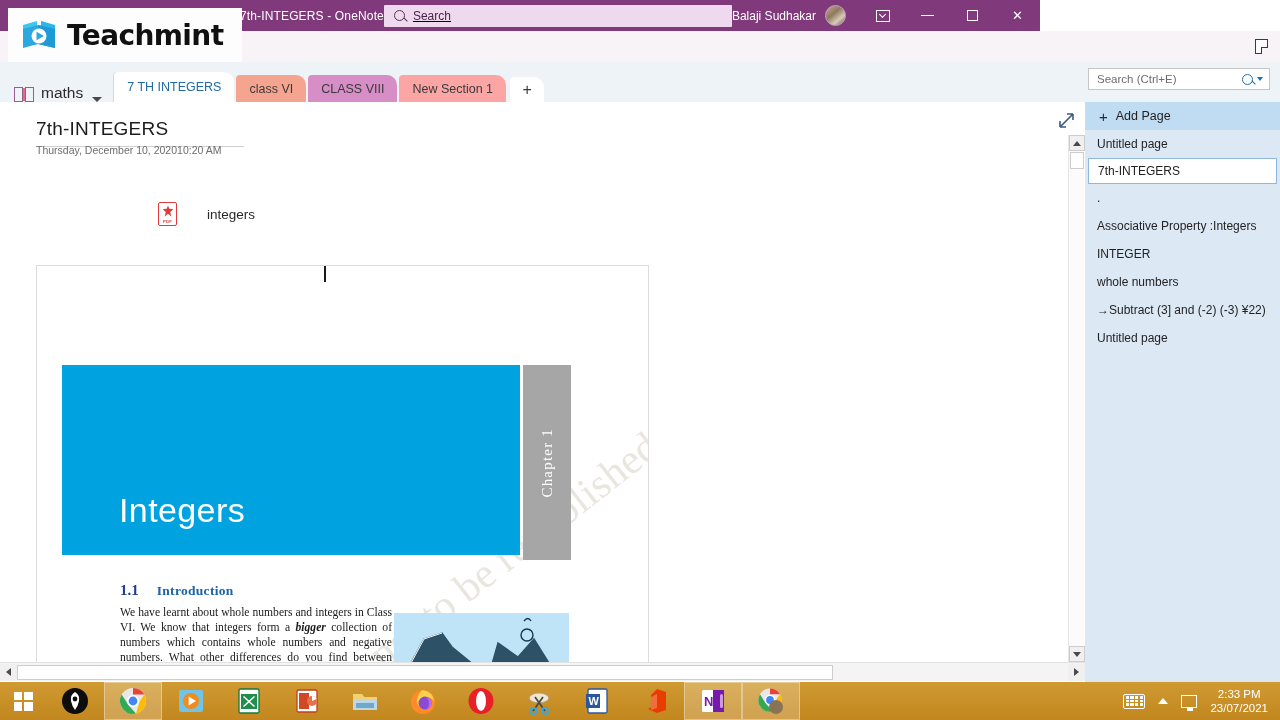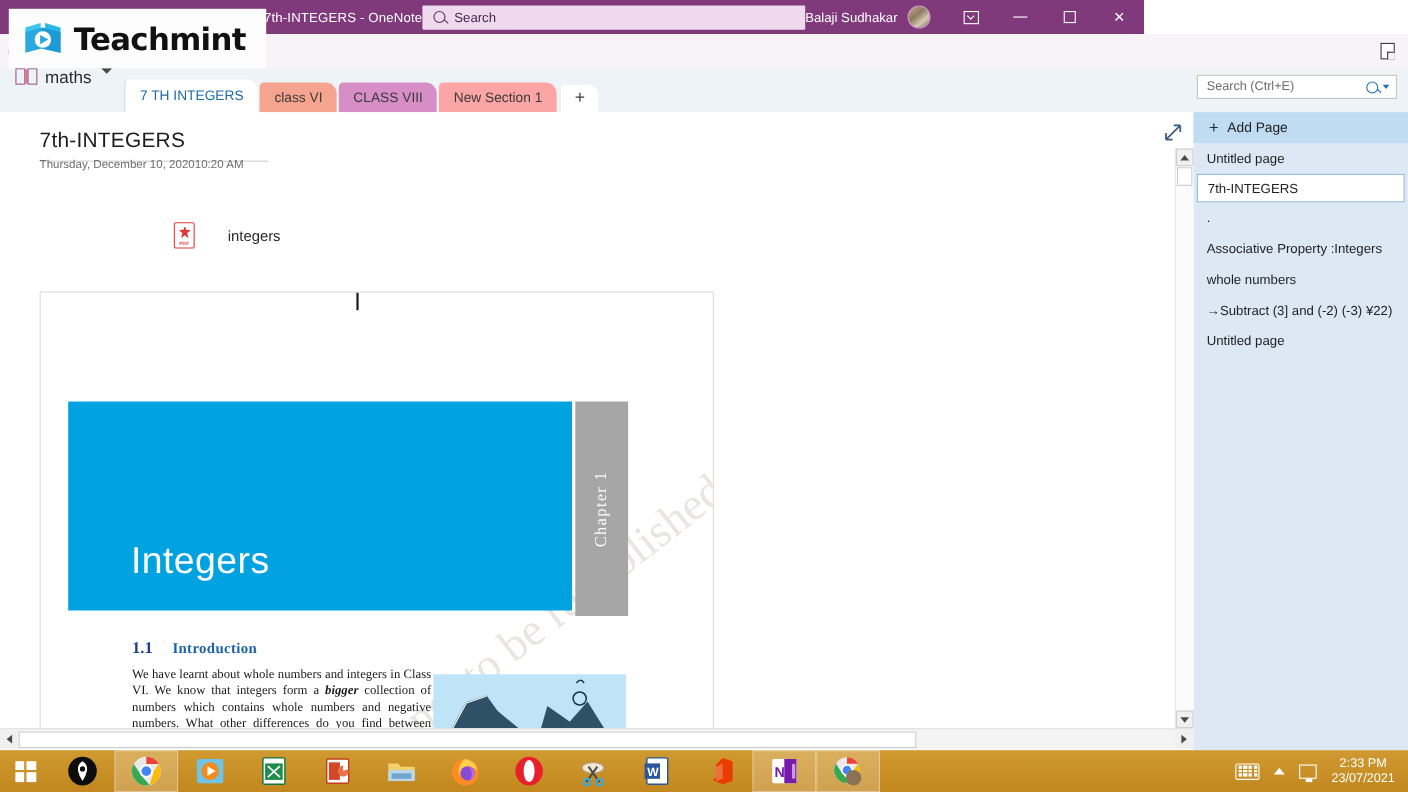--- a/index.html
+++ b/index.html
@@ -22,21 +22,21 @@
   }
   .qa-ico {
     width: 15px; height: 15px; opacity: .95;
     display: flex; align-items: center; justify-content: center;
     color: #f4d9f2; font-size: 12px; line-height: 1;
   }
   .tb-title {
     flex: 0 0 auto; color: #ffffff; font-size: 12px;
     white-space: nowrap; letter-spacing: .15px; padding-left: 38px;
   }
-  .tb-searchwrap { flex: 1; display: flex; justify-content: center; }
+  .tb-searchwrap { flex: 1; display: flex; justify-content: center; text-decoration: underline; }
   .tb-search {
     width: 348px; height: 22px; background: #efd9ee;
     display: flex; align-items: center; gap: 8px; padding: 0 10px;
     border-radius: 1px;
   }
   .tb-search .mag {
     width: 11px; height: 11px; border: 1.4px solid #5c3059;
     border-radius: 50%; position: relative; flex: 0 0 auto;
   }
   .tb-search .mag::after {
@@ -96,21 +96,21 @@
     width: 6px; height: 6px; background: #f7f3f6;
     border-left: 1.4px solid #3c3a3c; border-top: 1.4px solid #3c3a3c;
   }
 
   
   .sectionbar {
     position: absolute; left: 0; top: 62px; width: 1280px; height: 40px;
     background: #eef3f8; display: flex; align-items: flex-end;
   }
   .nb-picker {
-    display: flex; align-items: flex-start; gap: 7px;
+    display: flex; align-items: flex-end; gap: 7px;
     height: 40px; padding: 0 12px 0 14px;
   }
   .nb-book {
     width: 20px; height: 15px; position: relative; flex: 0 0 auto;
   }
   .nb-book .lf, .nb-book .rf {
     position: absolute; top: 0; width: 9px; height: 15px;
     border: 1.4px solid #9a5b8e;
   }
   .nb-book .lf { left: 0; } .nb-book .rf { right: 0; }
@@ -553,20 +553,21 @@
 
   <div class="pagelist">
     <div class="add-page">
       <span class="plus">+</span>
       <span class="lbl">Add Page</span>
     </div>
     <div class="pg-item">Untitled page</div>
     <div class="pg-item sel">7th-INTEGERS</div>
     <div class="pg-item">.</div>
     <div class="pg-item">Associative Property :Integers</div>
+    <div class="pg-item">INTEGER</div>
     <div class="pg-item">whole numbers</div>
     <div class="pg-item">→Subtract (3] and (-2) (-3) ¥22)</div>
     <div class="pg-item">Untitled page</div>
   </div>
 
   <div class="taskbar">
     <div class="tb-start">
       <span class="winlogo">
         <i></i>
           <i></i>

